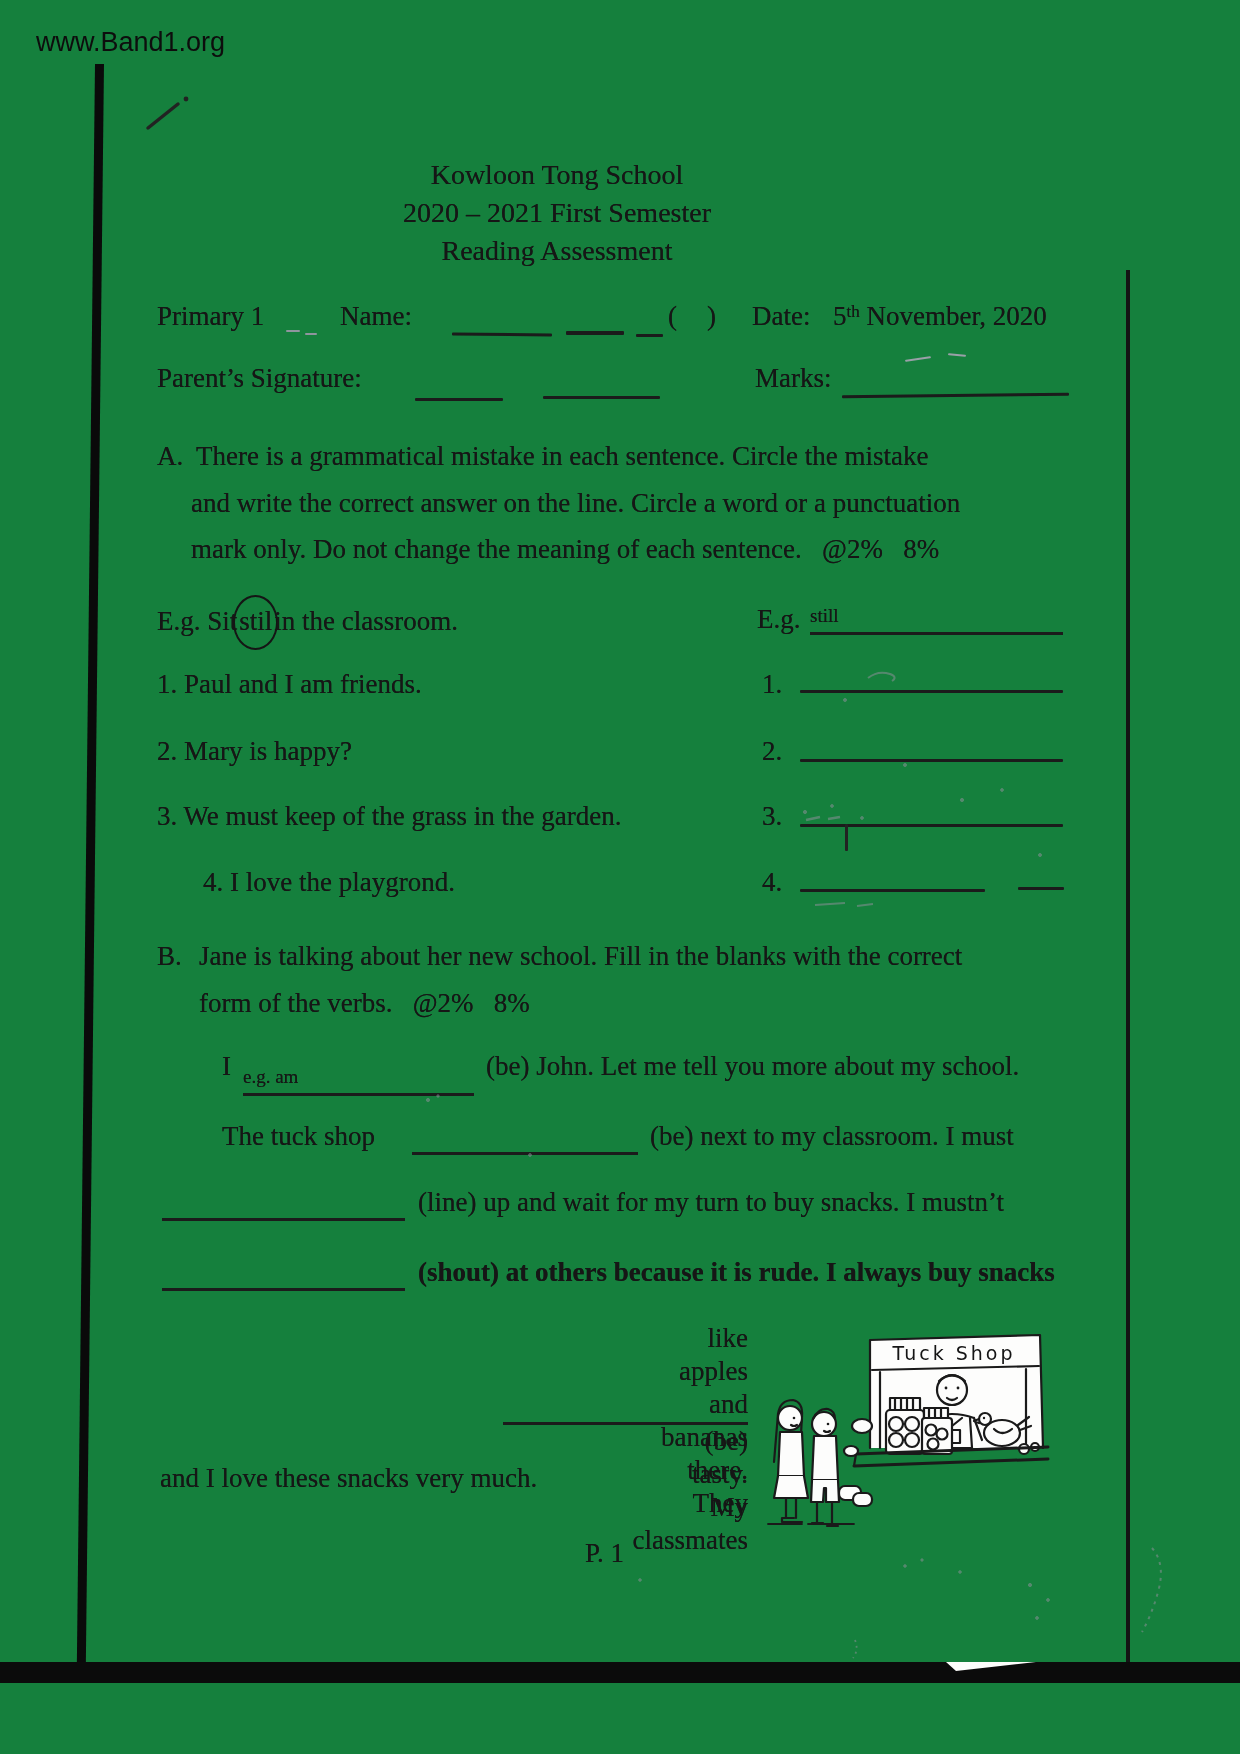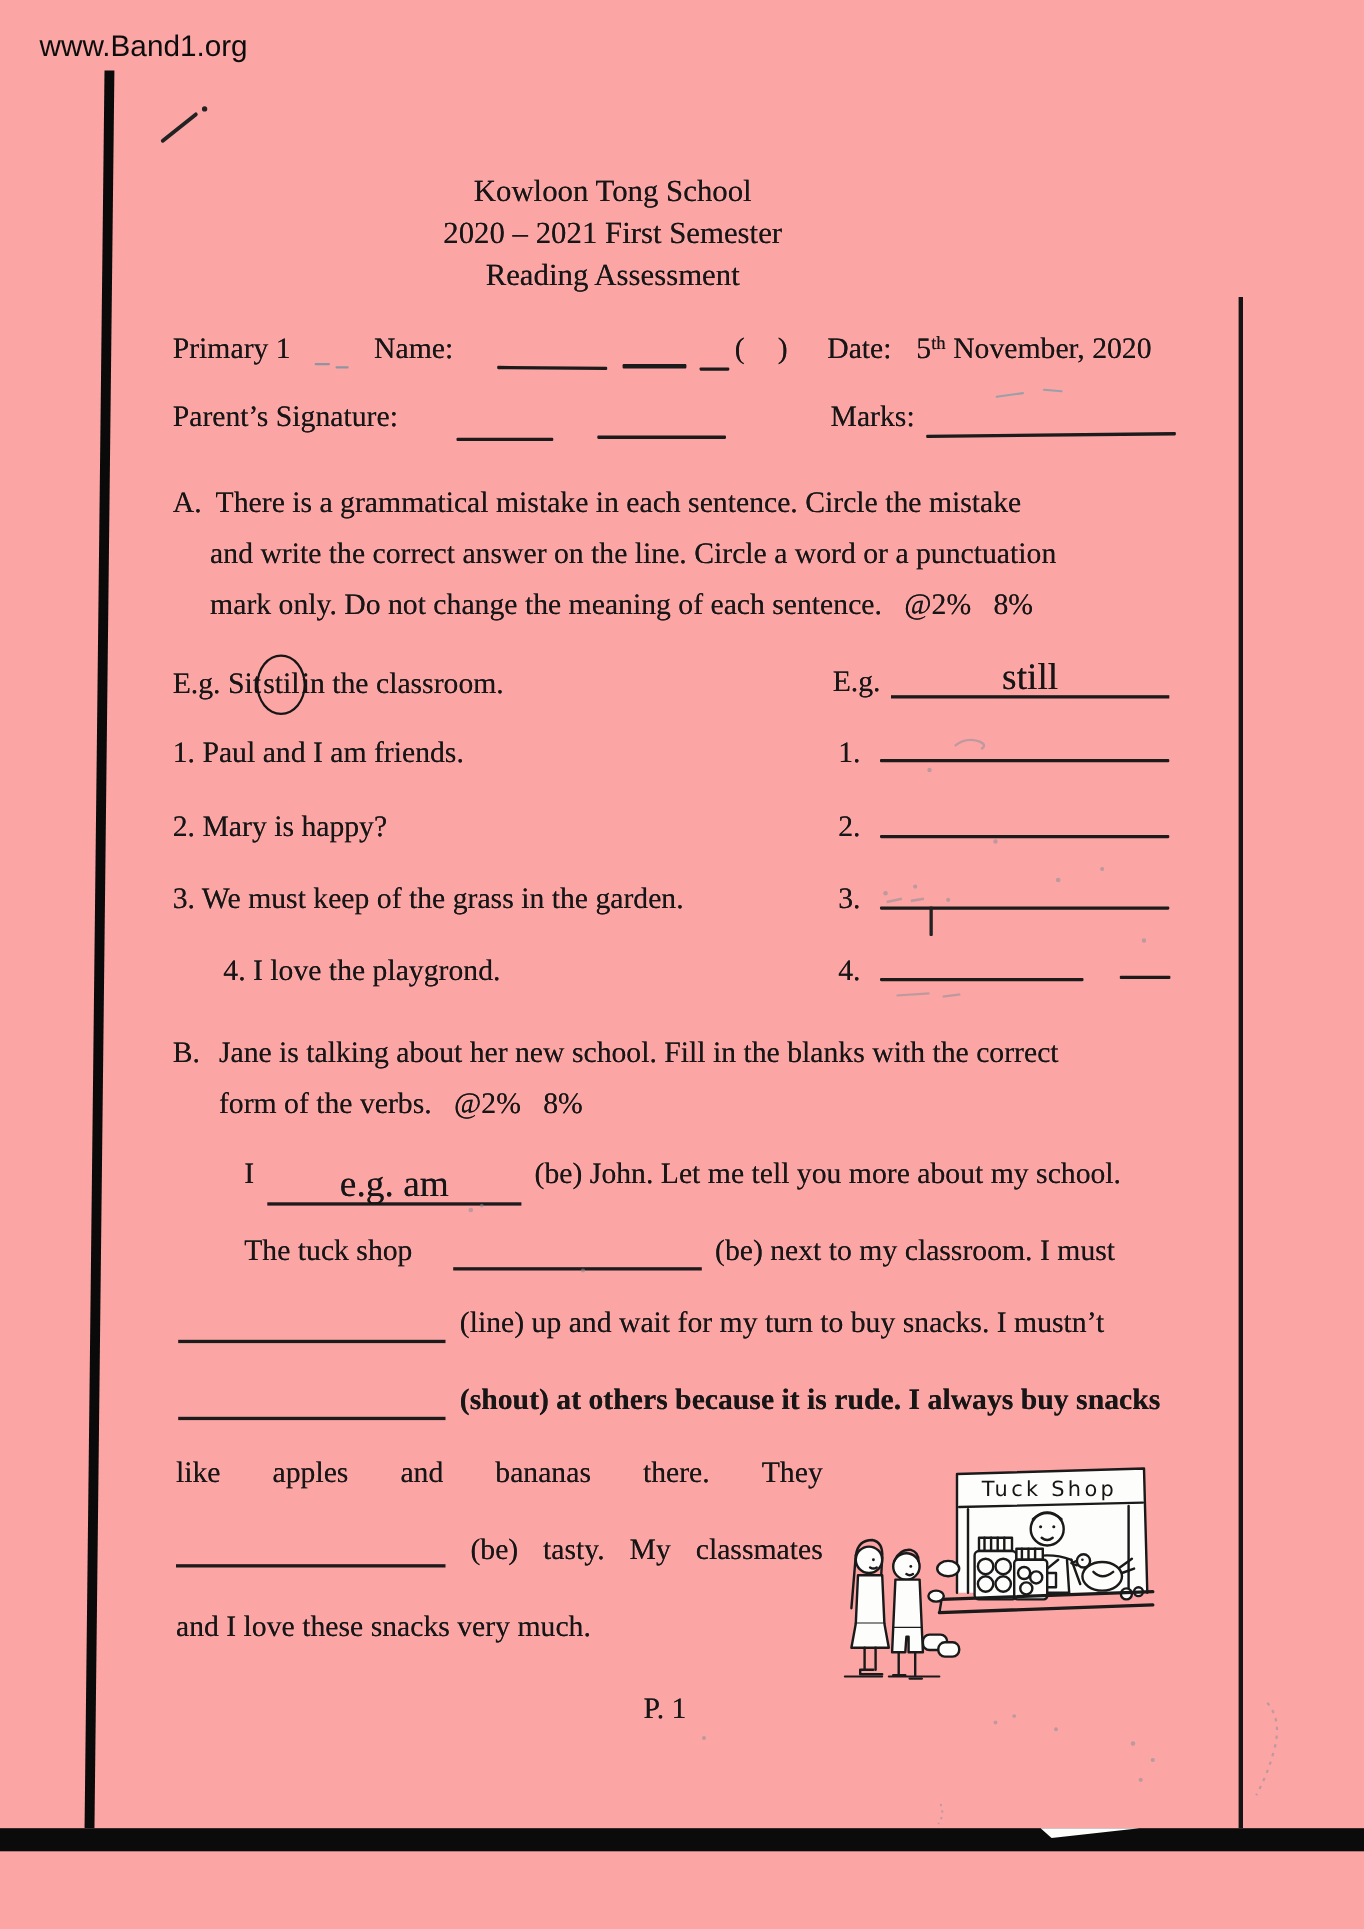--- a/index.html
+++ b/index.html
@@ -1,32 +1,32 @@
 <!DOCTYPE html>
 <html><head>
 <meta charset="utf-8">
 <style>
   html,body{margin:0;padding:0;background:#d9d9d9;}
-  .page{position:relative;width:1240px;height:1754px;background:#fca5a5;overflow:hidden;
+  .page{position:relative;width:1240px;height:1754px;background:#15803d;overflow:hidden;
         font-family:"Liberation Serif","DejaVu Serif",serif;color:#161616;}
   .t{position:absolute;font-size:27px;line-height:33px;white-space:nowrap;
      text-shadow:0 0 .5px rgba(20,20,20,.8);}
   .pre{white-space:pre;}
   .sans{font-family:"Liberation Sans","DejaVu Sans",sans-serif;text-shadow:none;}
   .title{font-size:28px;}
   .center{text-align:center;}
   sup{font-size:17px;line-height:0;vertical-align:8px;}
   .seg{position:absolute;background:#1b1b1b;border-radius:1px;}
   .blankbox{position:absolute;height:32px;border-bottom:3px solid #1b1b1b;}
-  .blankbox .inner{display:block;text-align:center;font-size:34px;line-height:32px;
+  .blankbox .inner{display:block;text-align:left;font-size:19px;line-height:32px;
                    text-shadow:0 0 .5px rgba(20,20,20,.8);}
   .circled{display:inline-block;border:2.6px solid #151515;border-radius:50%;
            padding:8px 4px 10px;margin:-8px -4px -10px;}
   .flexline{position:absolute;display:flex;justify-content:space-between;align-items:flex-end;
-            font-size:27px;line-height:33px;text-shadow:0 0 .5px rgba(20,20,20,.8);}
+            font-size:27px;line-height:33px;text-shadow:0 0 .5px rgba(20,20,20,.8);flex-direction:column;}
   .flexline .blank{height:30px;border-bottom:3px solid #1b1b1b;flex:none;}
   .bar{position:absolute;left:0;top:1662px;width:1240px;height:21px;background:#0b0b0b;}
   .bar-notch{position:absolute;left:946px;top:1662px;width:0;height:0;
              border-left:10px solid transparent;border-right:80px solid transparent;
              border-top:9px solid #fdfdfc;}
   .vline-left{position:absolute;left:95px;top:64px;width:9px;height:1598px;background:#0a0a0a;
               transform:rotate(0.65deg);transform-origin:top left;}
   .vline-right{position:absolute;left:1126px;top:270px;width:4px;height:1392px;background:#141414;}
   .noise{position:absolute;left:0;top:0;pointer-events:none;}
   svg text{font-family:"DejaVu Sans",sans-serif;}

